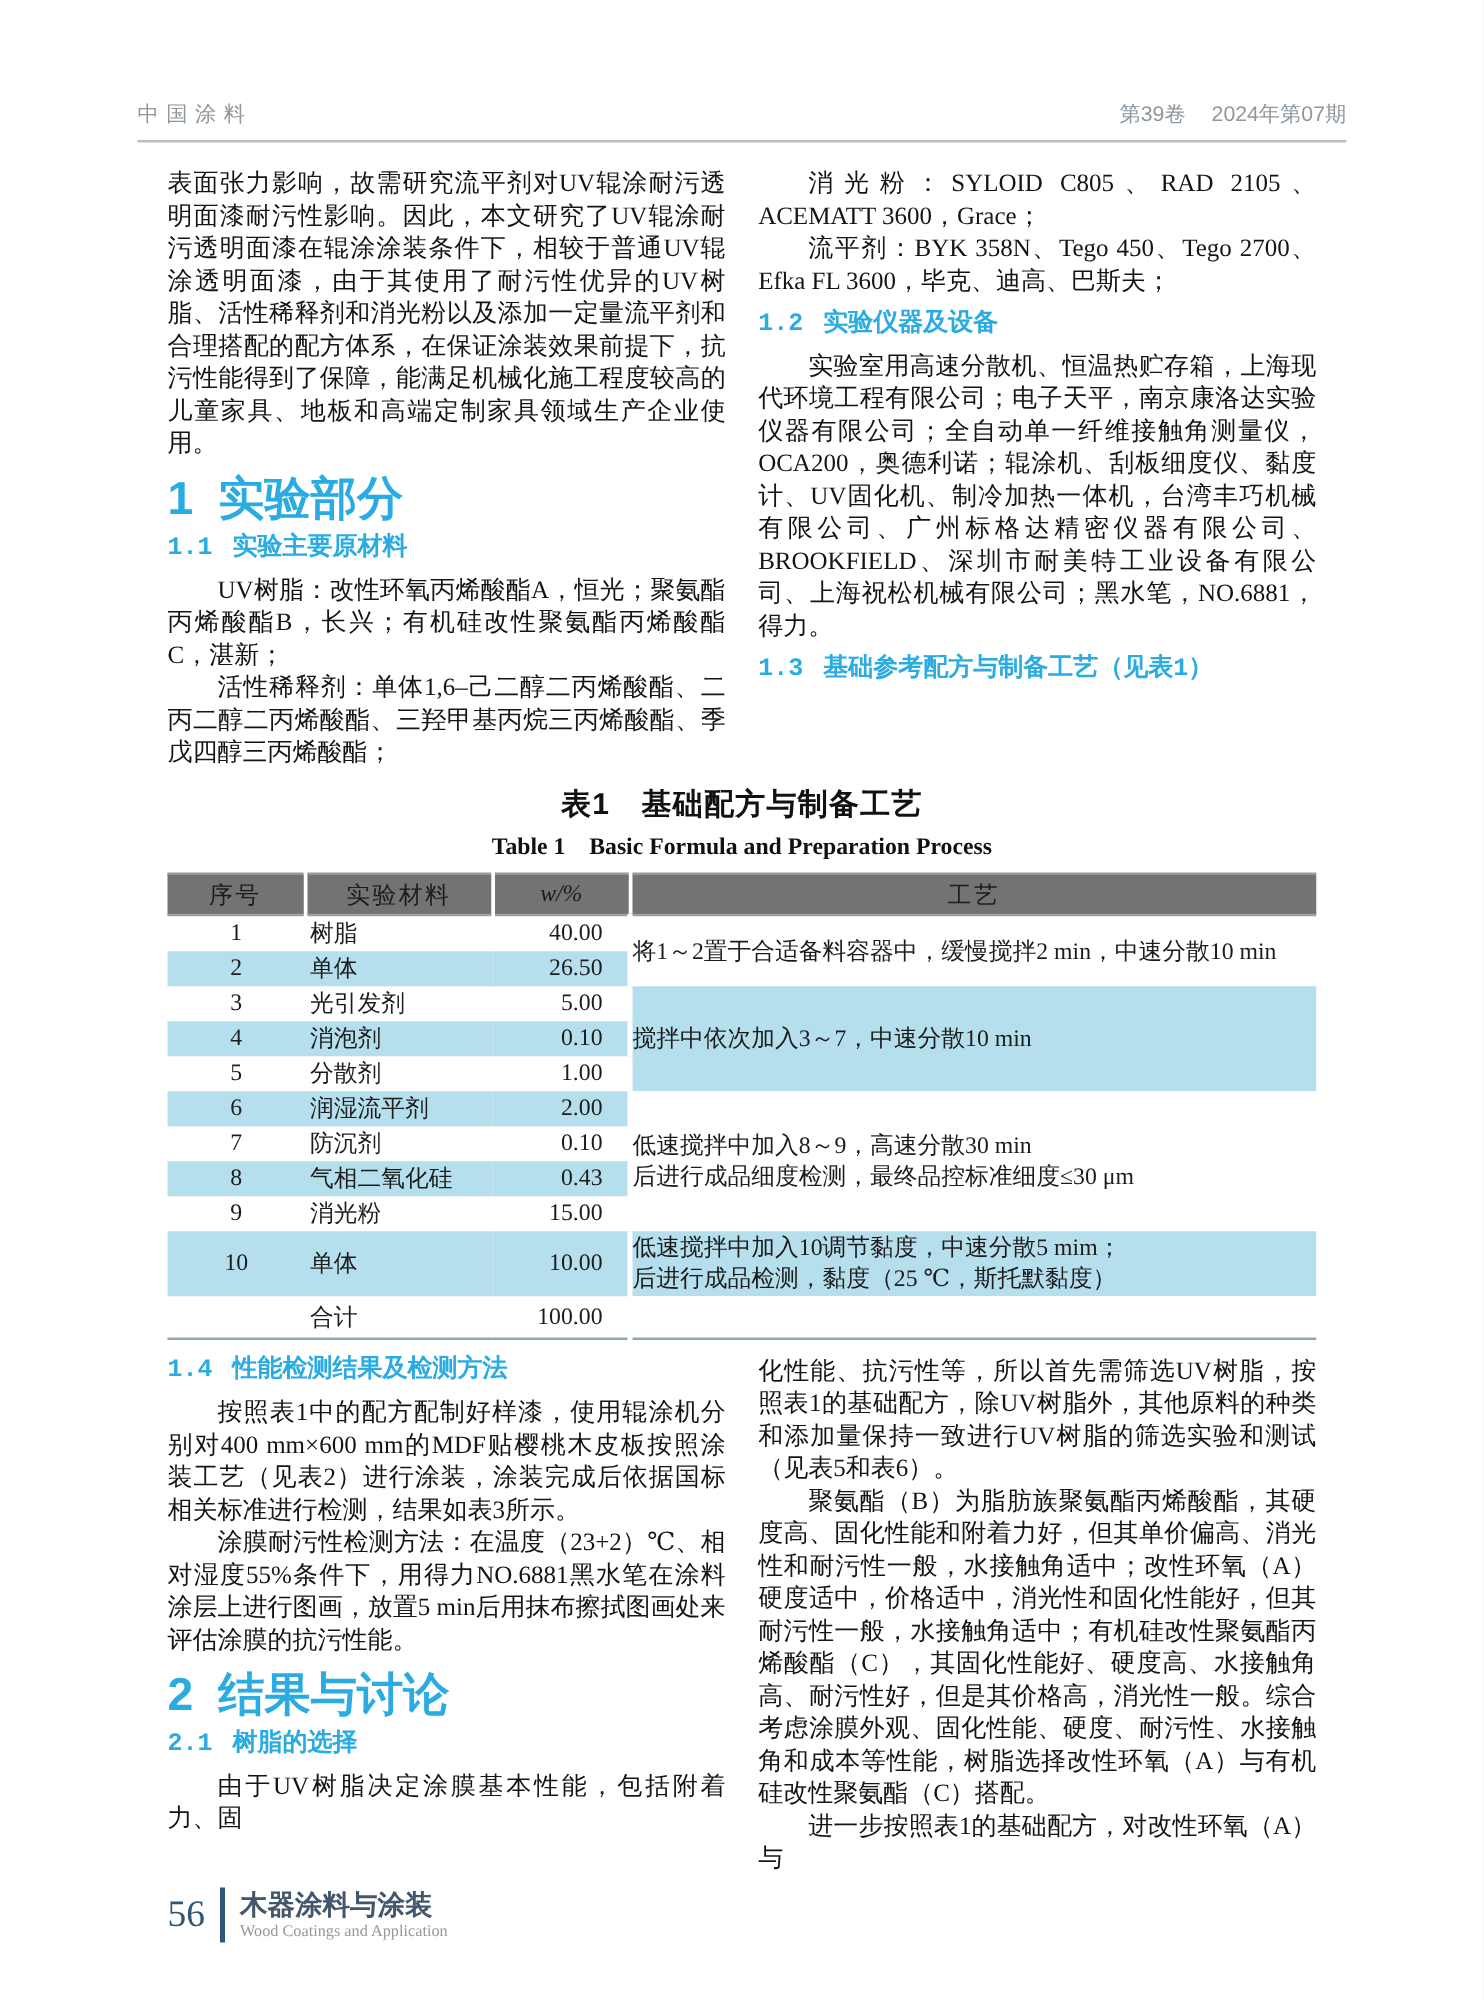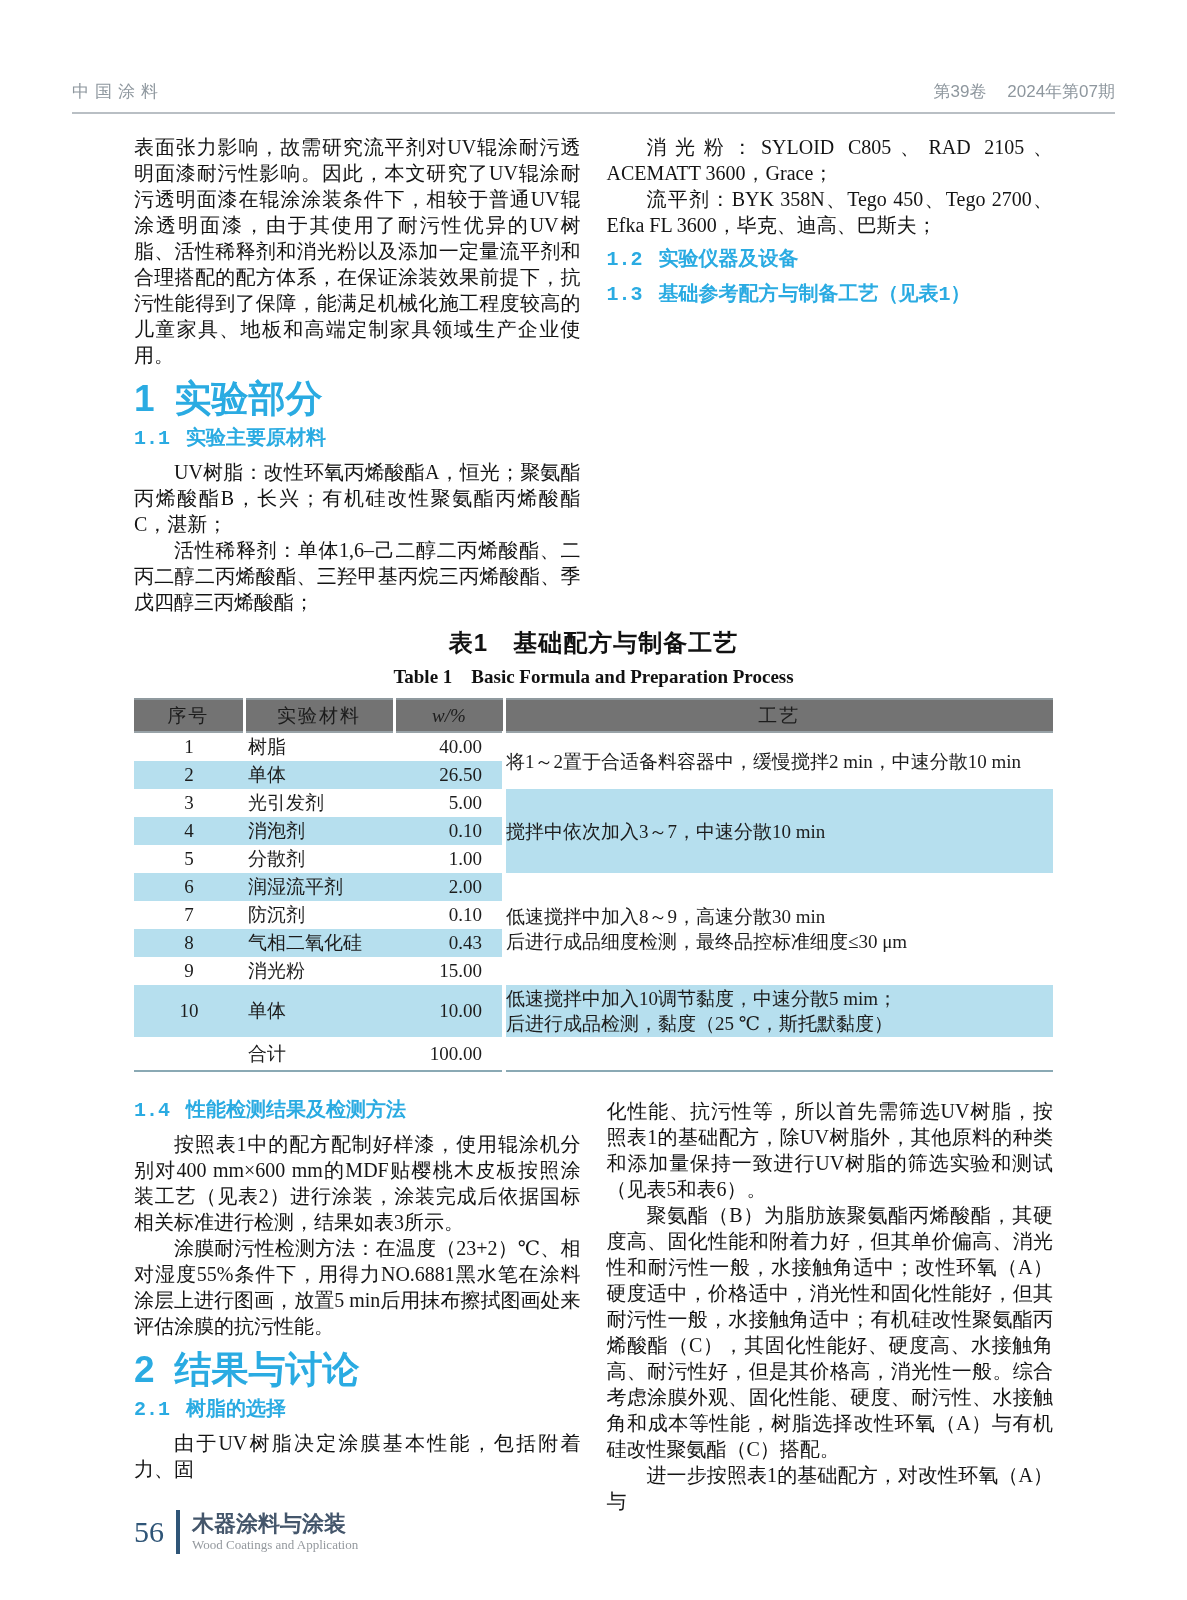--- a/index.html
+++ b/index.html
@@ -7,21 +7,21 @@
     position:relative;
     width:1187px; height:1600px;
     margin:0 auto;
     background:#ffffff;
     overflow:hidden;
     font-family:"Liberation Serif","DejaVu Serif",serif;
     color:#141414;
   }
   
   .page-header {
-    margin:0 72px;
+    margin:0 110px;
     padding-top:80px;
     padding-bottom:9px;
     border-bottom:2px solid #b9bfc4;
     display:flex; justify-content:space-between; align-items:center;
     color:#8e979e; font-size:17px;
     font-family:"Liberation Sans","DejaVu Sans",sans-serif;
   }
   .journal-name { letter-spacing:6px; }
   .vol-issue span { margin-left:16px; }
   
@@ -116,20 +116,21 @@
       </div>
       <p class="body indent">UV树脂：改性环氧丙烯酸酯A，恒光；聚氨酯丙烯酸酯B，长兴；有机硅改性聚氨酯丙烯酸酯C，湛新；</p>
       <p class="body indent">活性稀释剂：单体1,6–己二醇二丙烯酸酯、二丙二醇二丙烯酸酯、三羟甲基丙烷三丙烯酸酯、季戊四醇三丙烯酸酯；</p>
     </div>
     <div class="col">
       <p class="body indent">消光粉：SYLOID C805、RAD 2105、ACEMATT 3600，Grace；</p>
       <p class="body indent">流平剂：BYK 358N、Tego 450、Tego 2700、Efka FL 3600，毕克、迪高、巴斯夫；</p>
       <div class="h-sub">
         <span class="h-num">1.2</span><span>实验仪器及设备</span>
       </div>
+      <p class="body indent">实验室用高速分散机、恒温热贮存箱，上海现代环境工程有限公司；电子天平，南京康洛达实验仪器有限公司；全自动单一纤维接触角测量仪，OCA200，奥德利诺；辊涂机、刮板细度仪、黏度计、UV固化机、制冷加热一体机，台湾丰巧机械有限公司、广州标格达精密仪器有限公司、BROOKFIELD、深圳市耐美特工业设备有限公司、上海祝松机械有限公司；黑水笔，NO.6881，得力。</p>
       <div class="h-sub">
         <span class="h-num">1.3</span><span>基础参考配方与制备工艺（见表1）</span>
       </div>
     </div>
   </div>
 
   <p class="tbl-caption-zh">表1　基础配方与制备工艺</p>
   <p class="tbl-caption-en">Table 1　Basic Formula and Preparation Process</p>
 
   <table class="formula">
@@ -214,21 +215,21 @@
       </tr>
       <tr class="total-row">
         <td class="no"></td>
         <td class="mat">合计</td>
         <td class="w">100.00</td>
         <td class="craft white"></td>
       </tr>
     </tbody>
   </table>
 
-  <div class="cols" style="margin-top:26px;">
+  <div class="cols" style="margin-top:12px;">
     <div class="col">
       <div class="h-sub" style="margin-top:0;">
         <span class="h-num">1.4</span><span>性能检测结果及检测方法</span>
       </div>
       <p class="body indent">按照表1中的配方配制好样漆，使用辊涂机分别对400 mm×600 mm的MDF贴樱桃木皮板按照涂装工艺（见表2）进行涂装，涂装完成后依据国标相关标准进行检测，结果如表3所示。</p>
       <p class="body indent">涂膜耐污性检测方法：在温度（23+2）℃、相对湿度55%条件下，用得力NO.6881黑水笔在涂料涂层上进行图画，放置5 min后用抹布擦拭图画处来评估涂膜的抗污性能。</p>
       <div class="h-big">
         <span class="h-num">2</span><span>结果与讨论</span>
       </div>
       <div class="h-sub">

